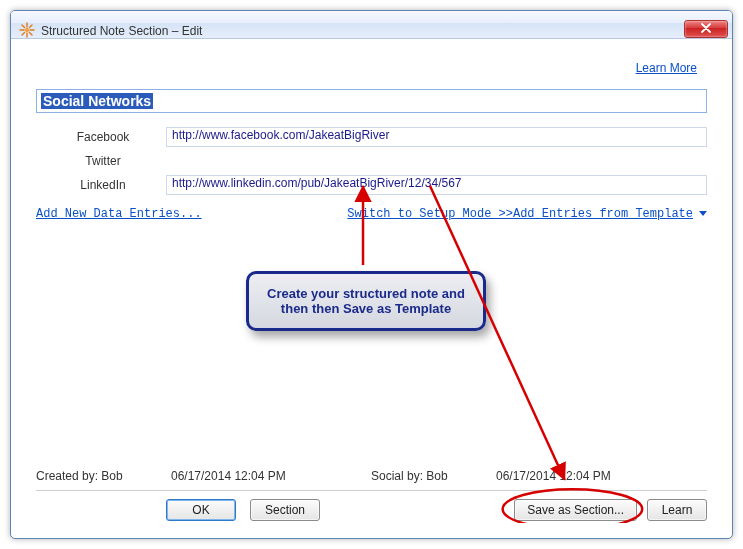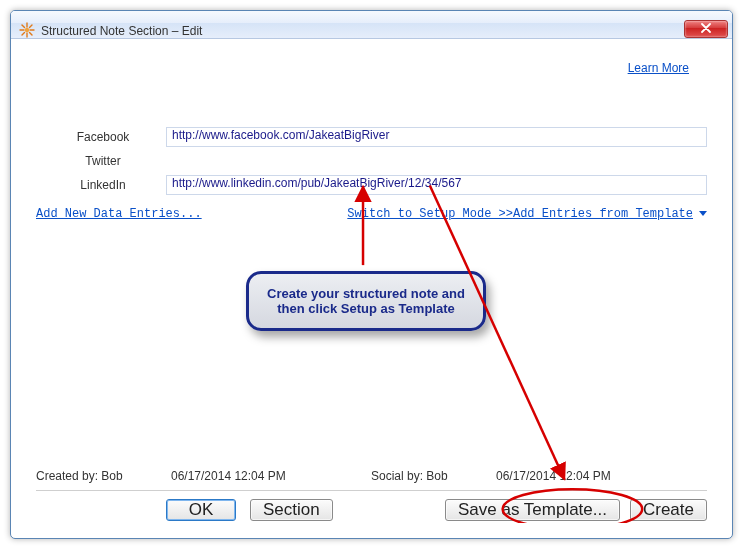--- a/index.html
+++ b/index.html
@@ -47,21 +47,21 @@
     display:flex; align-items:center; justify-content:center;
     font-weight:bold; font-size:11px;
     box-shadow: 0 0 2px rgba(255,255,255,0.8) inset;
     cursor: default;
   }
   .content {
     position: absolute;
     left: 25px; right: 25px; top: 50px; bottom: 15px;
   }
   .learn-more {
-    position:absolute; right:18px; top:0;
+    position:absolute; right:10px; top:0;
     color:#0a66c2; text-decoration: underline; cursor:pointer;text-align:center;
   }
   .section-title {
     position:absolute; top: 28px; left:0; right:0;
     border: 1px solid #8db1e4;
     height: 24px;
     display:flex; align-items:center;
     padding: 0 4px;
   }
   .section-title span {
@@ -93,21 +93,21 @@
   .drop-arrow {
     position:absolute; right:0; top:4px;
     width:0;height:0;border-left:4px solid transparent;border-right:4px solid transparent;border-top:5px solid #0a50c8;
   }
   .link.switch { margin-left:auto; }
   .callout {
     position:absolute; left: 210px; top: 210px;
     width: 240px;
     background: linear-gradient(#eceef2,#d5d8e0);
     border: 3px solid #1a2a8a;
-    border-radius: 15px;
+    border-radius: 10px;
     padding: 12px 10px;
     text-align:center;
     color:#1a2a8a;
     font-weight:bold;
     font-size: 13px;
     box-shadow: 4px 6px 10px rgba(0,0,0,0.35);
   }
   .footer-meta {
     position:absolute; left:0; right:0; bottom: 40px;
     display:flex; color:#333;margin-top:7px;
@@ -126,21 +126,21 @@
     height: 26px;
     display:flex; align-items:center;
   }
   .btn {
     height: 22px; min-width: 70px;
     border: 1px solid #8a8a8a;
     border-radius: 3px;
     background: linear-gradient(#fcfcfc,#e5e5e5);
     padding: 0 12px;
     display:flex; align-items:center; justify-content:center;
-    font-size:17px; color:#222;
+    font-size:12px; color:#222;
     cursor:default;
     box-shadow: 0 0 0 1px rgba(255,255,255,0.6) inset;
   }
   .btn.ok {
     border-color:#2b79c7;
     box-shadow: 0 0 0 1px #7fb6ee inset;
     margin-left: 130px;
   }
   .btn.cancel { margin-left: 14px; }
   .btn.save { margin-left:auto; min-width: 120px; }
@@ -176,20 +176,23 @@
         <svg width="12" height="10" viewBox="0 0 12 10">
             <path d="M2 1 L10 9 M10 1 L2 9" stroke="#fff" stroke-width="1.8" stroke-linecap="round"></path>
           </svg>
       </span>
     </div>
   </div>
 
   <div class="content">
     <span class="learn-more link">Learn More</span>
 
+    <div class="section-title">
+      <span>Social Networks</span>
+    </div>
 
     <div class="grid">
       <div class="row">
         <div class="row-label">Facebook</div>
         <div class="row-value">
             <span>http://www.facebook.com/JakeatBigRiver</span>
           </div>
       </div>
       <div class="row">
         <div class="row-label">Twitter</div>
@@ -206,36 +209,36 @@
       <span class="link add1">Add New Data Entries...</span>
       <span class="link switch">Switch to Setup Mode &gt;&gt;</span>
       <span class="link add2">
         <span>Add Entries from Template</span>
         <span class="drop-arrow"></span>
       </span>
     </div>
 
     <div class="callout">
       <div>Create your structured note and</div>
-      <div>then click Setup as Template</div>
+      <div>then then Save as Template</div>
     </div>
 
     <div class="footer-meta">
       <div class="fm-created-lbl">Created by: Bob</div>
       <div class="fm-created-val">06/17/2014  12:04 PM</div>
       <div class="fm-updated-lbl">Social by: Bob</div>
       <div class="fm-updated-val">06/17/2014  12:04 PM</div>
     </div>
     <div class="divider"></div>
 
     <div class="button-row">
       <div class="btn ok">OK</div>
       <div class="btn cancel">Section</div>
-      <div class="btn save">Save as Template...</div>
-      <div class="btn delete">Create</div>
+      <div class="btn save">Save as Section...</div>
+      <div class="btn delete">Learn</div>
     </div>
 
     <svg class="overlay" width="100%" height="100%" viewBox="0 0 673 464" preserveAspectRatio="none">
       <defs>
         <marker id="ah" viewBox="0 0 10 10" refX="9" refY="5" markerWidth="7" markerHeight="7" orient="auto-start-reverse">
           <path d="M0 0 L10 5 L0 10 z" fill="#d60000"></path>
         </marker>
       </defs>
 
       <line x1="328" y1="205" x2="328" y2="126" stroke="#d60000" stroke-width="2.5" marker-end="url(#ah)"></line>

